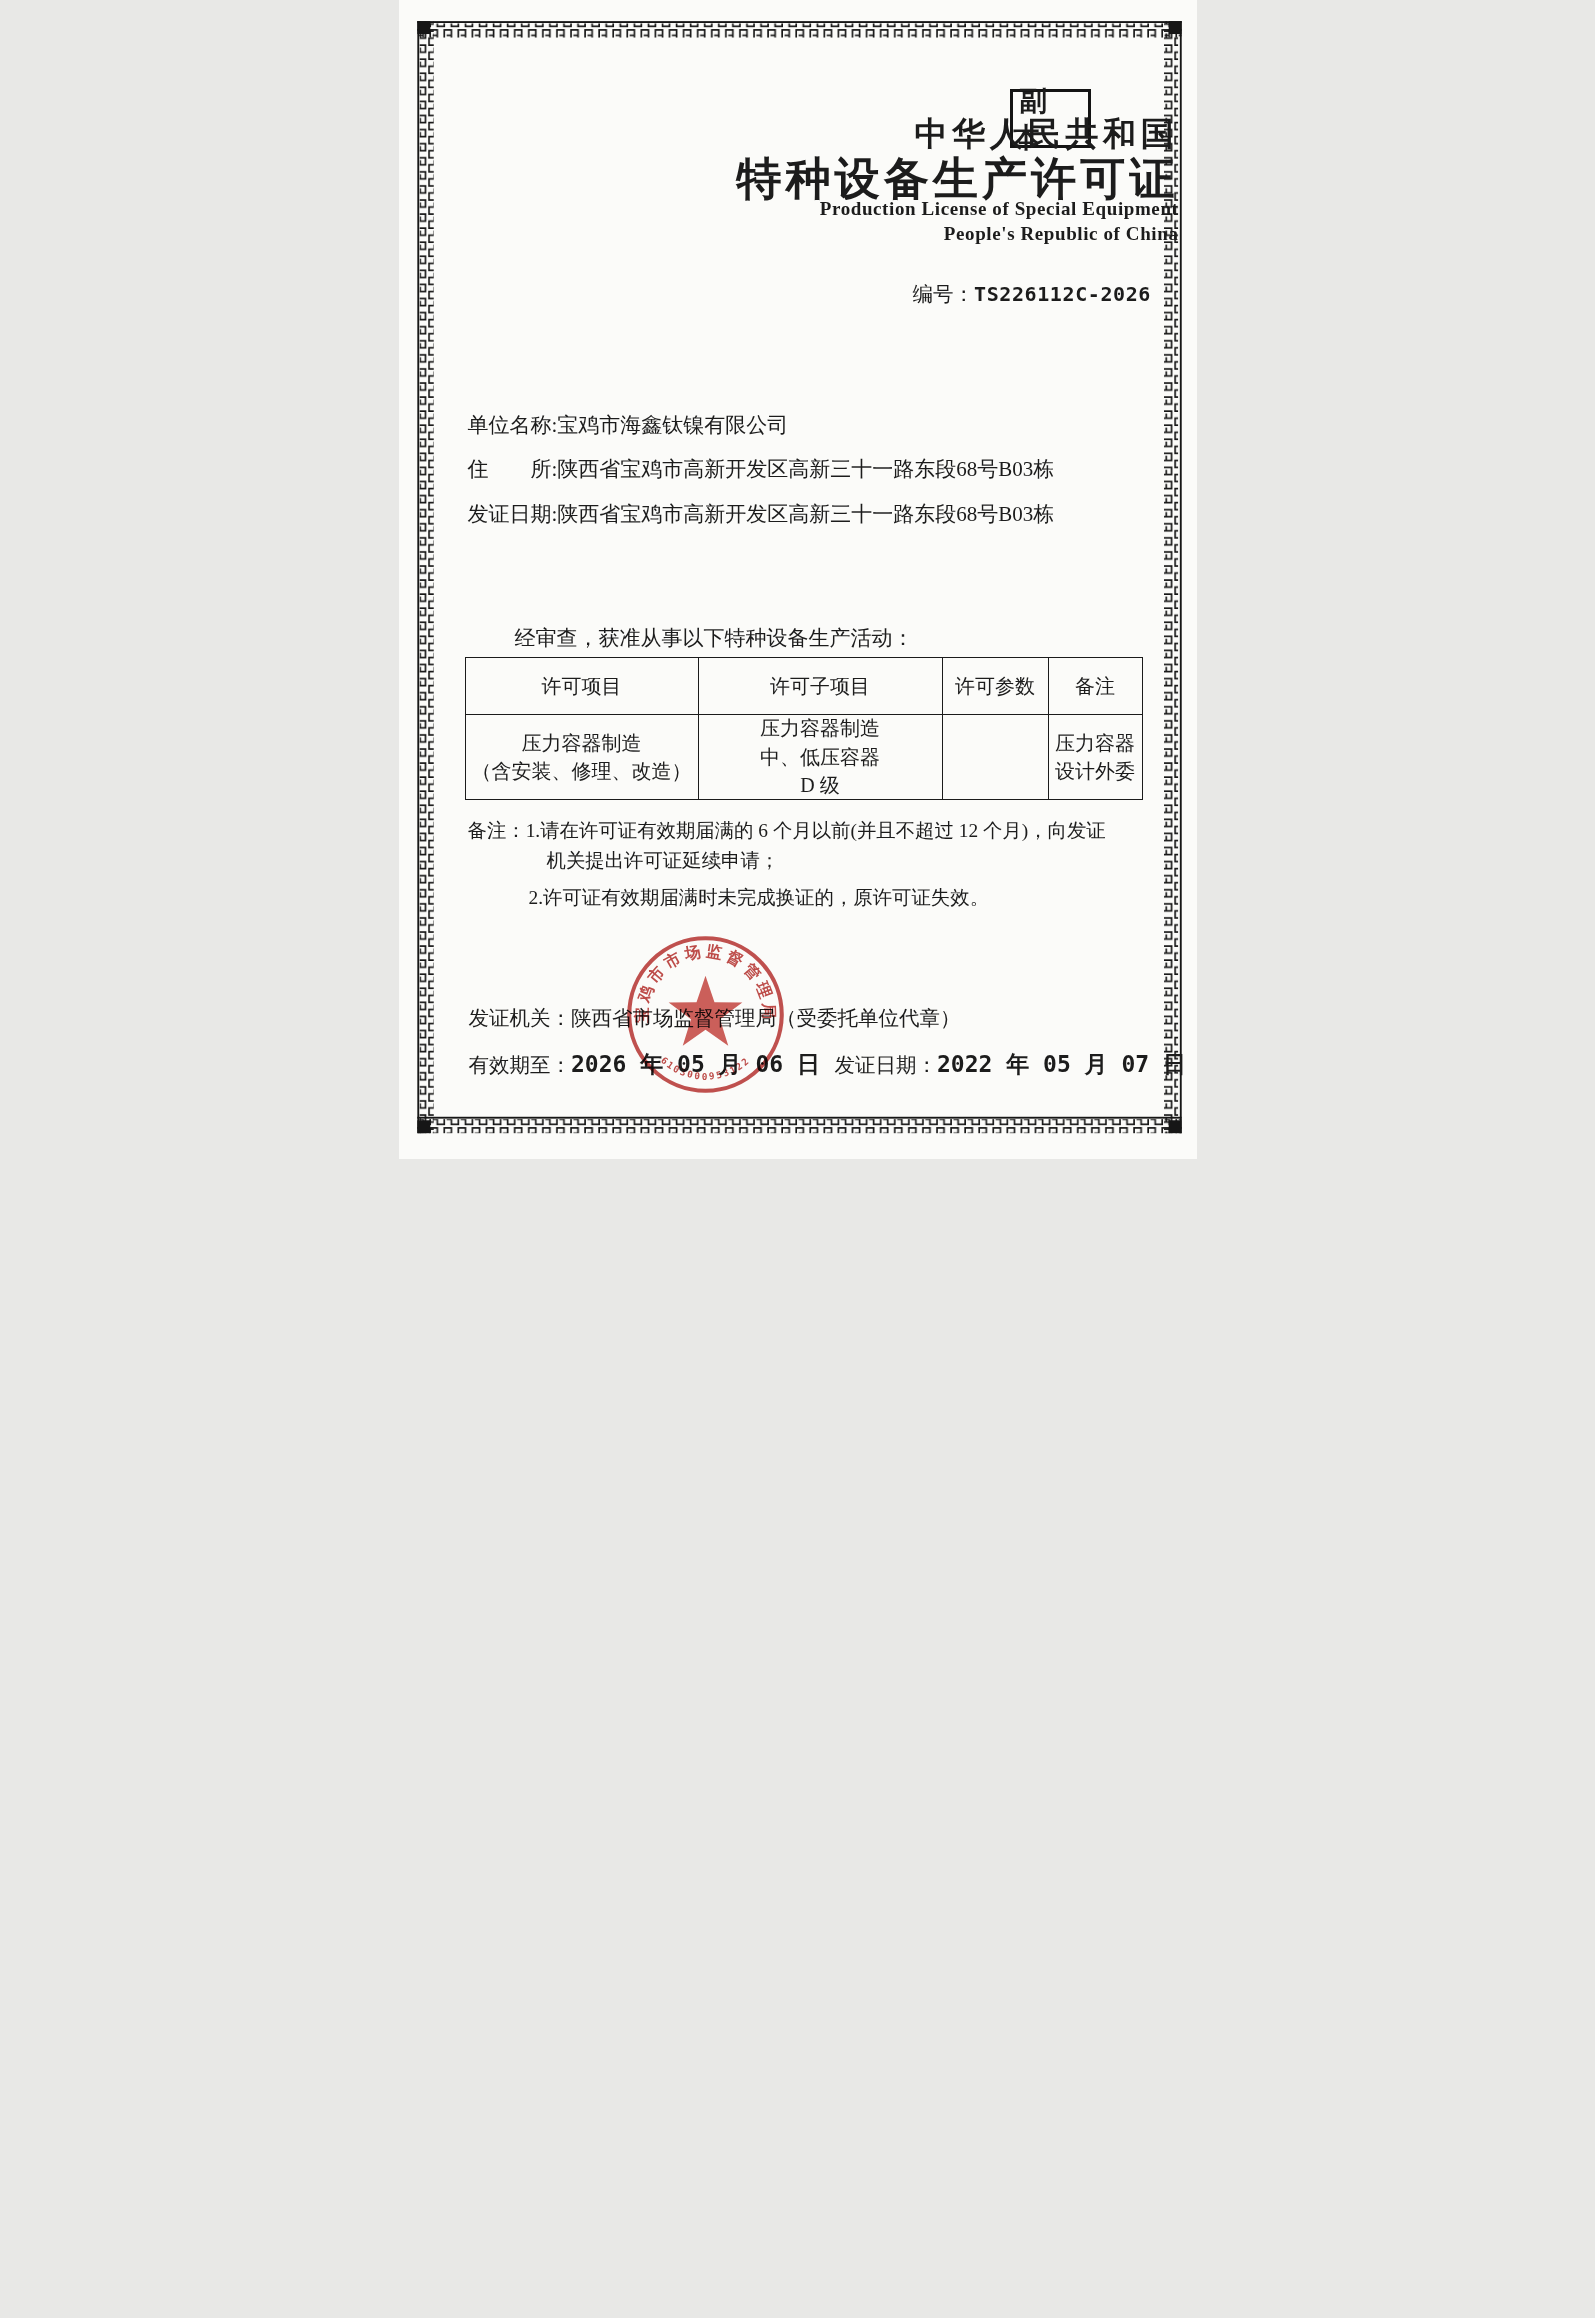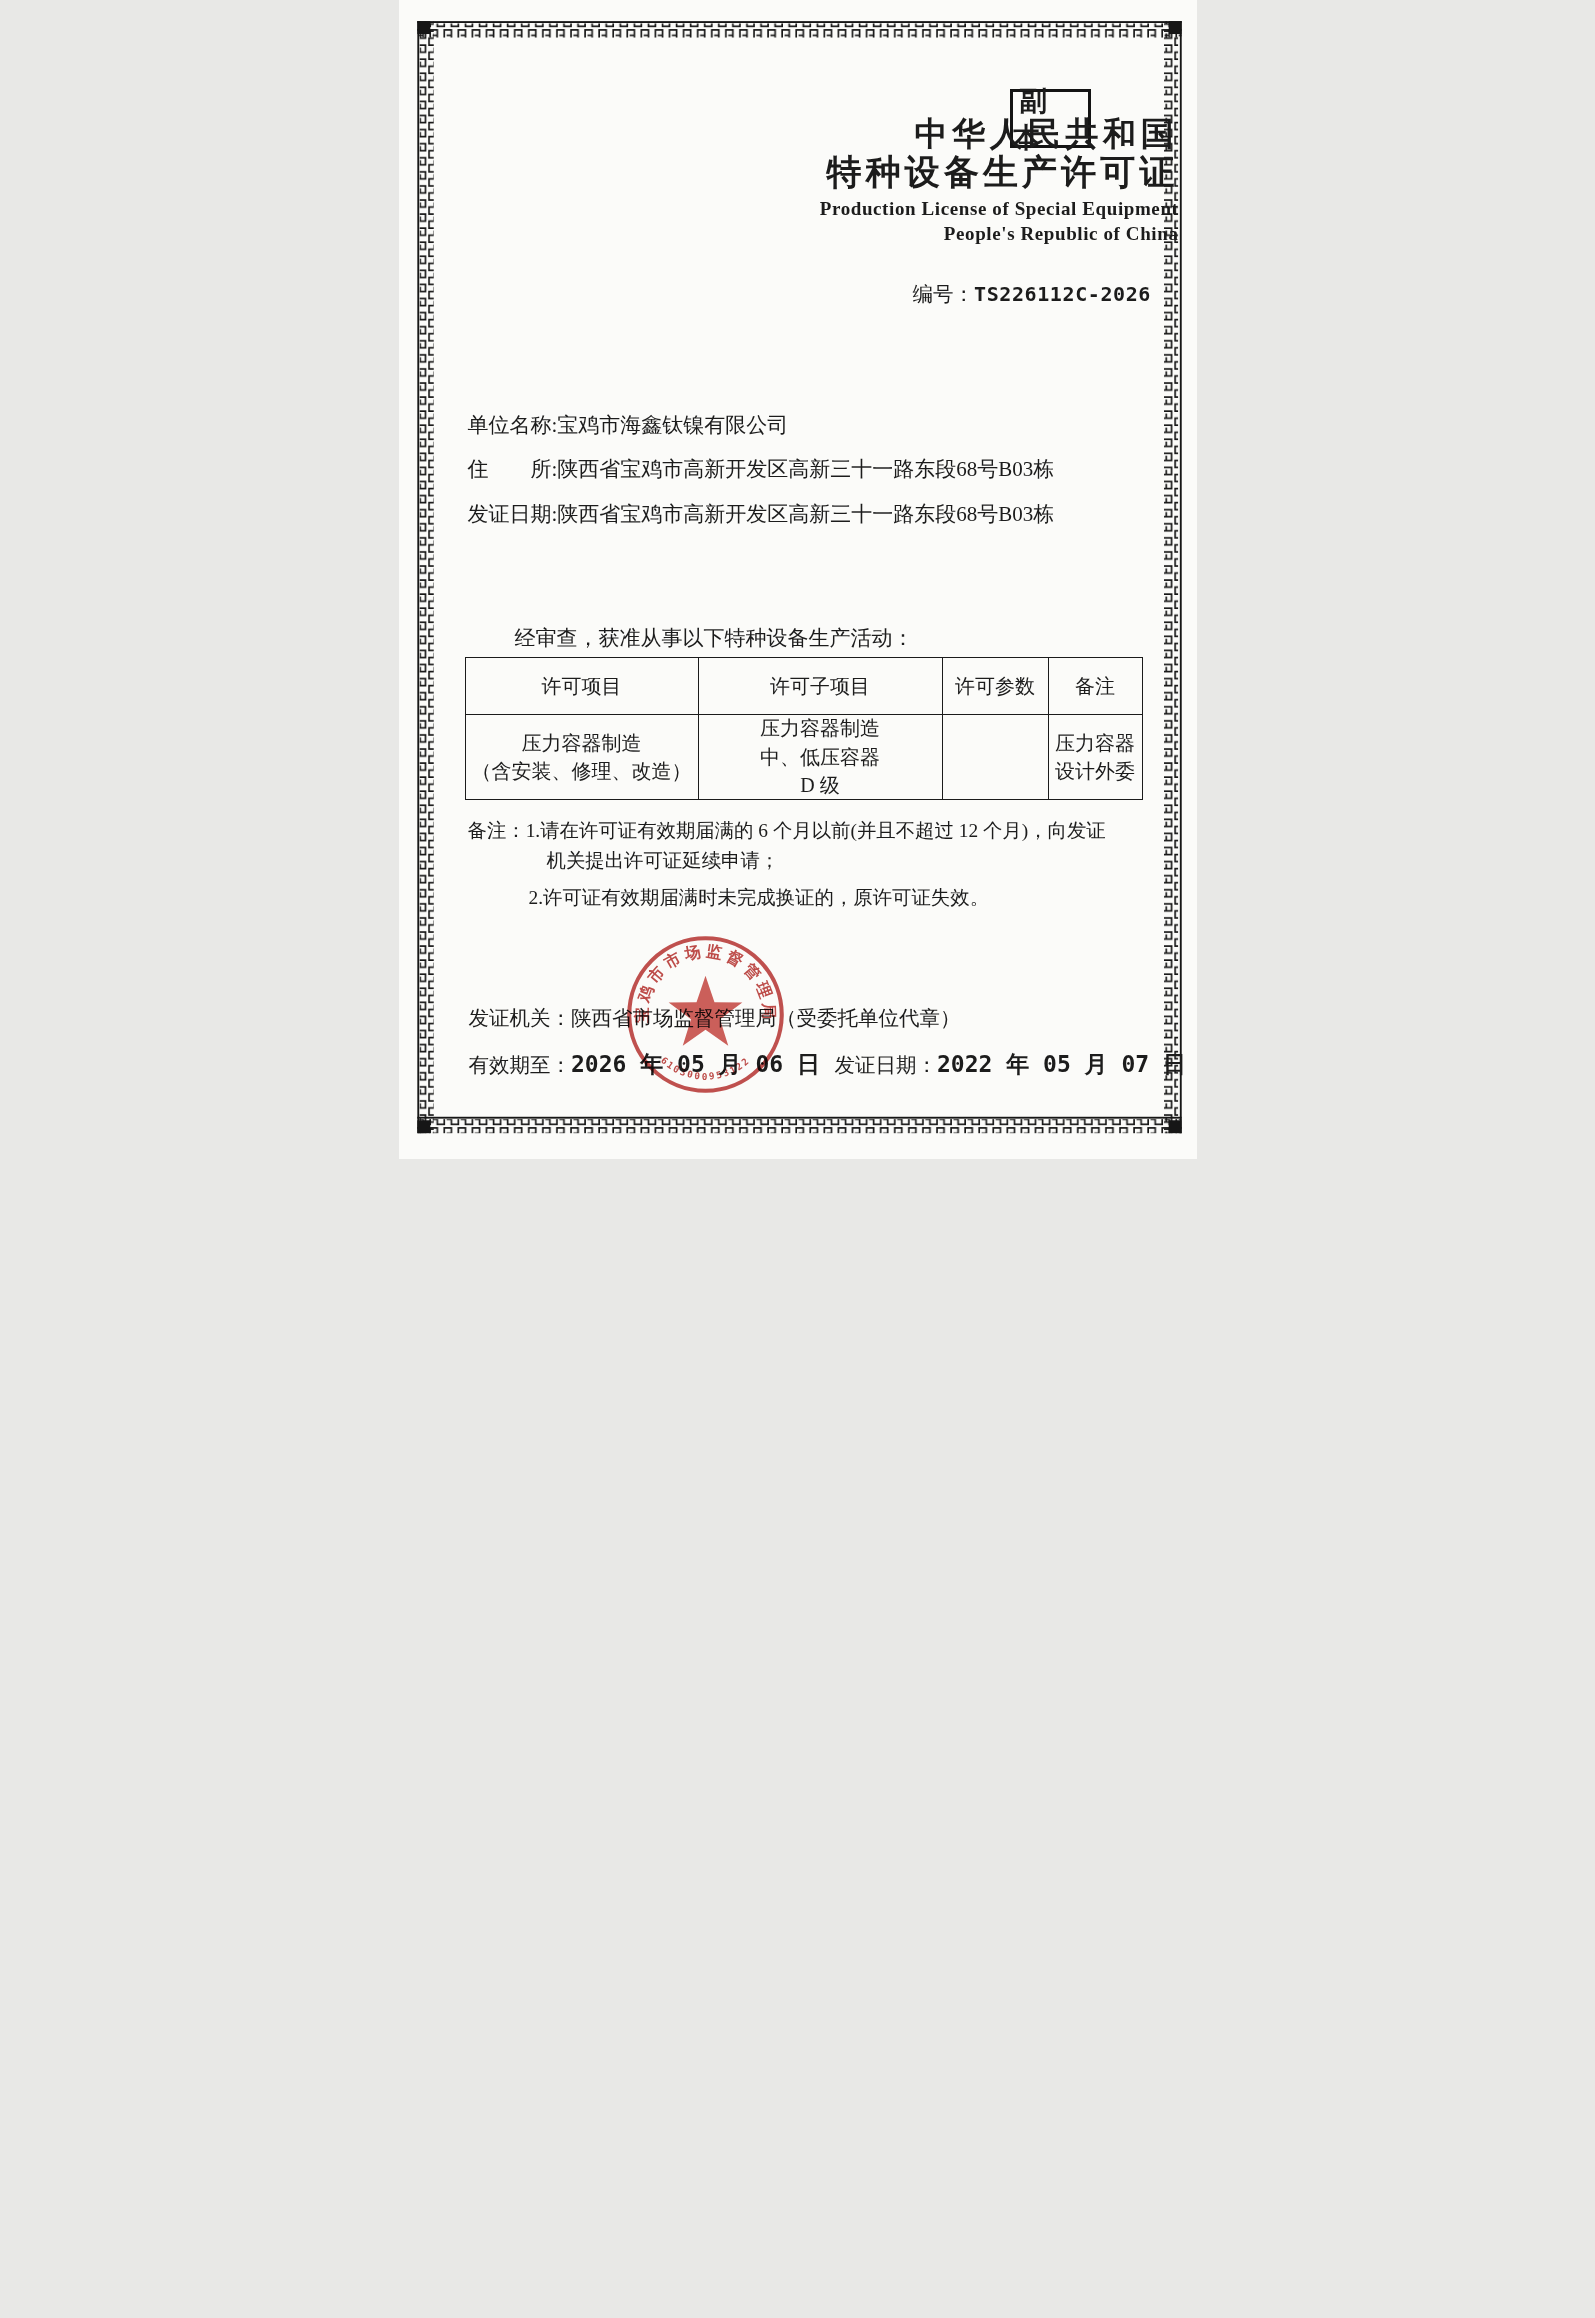--- a/index.html
+++ b/index.html
@@ -12,21 +12,21 @@
     font-family:"Liberation Serif","DejaVu Serif",serif;
     overflow:hidden;
   }
   .abs { position:absolute; }
   .cn { font-family:Liberation Sans, sans-serif; }
   .num { font-family:"DejaVu Sans Mono","Liberation Mono",monospace; font-weight:700; }
   .border-svg { position:absolute; left:0; top:0; pointer-events:none; }
 
   .title-wrap { left:0; top:0; width:780px; text-align:right; }
   .title-cn1 { position:absolute; left:0; width:100%; top:112px; font-size:33px; font-weight:700; letter-spacing:4.7px; }
-  .title-cn2 { position:absolute; left:0; width:100%; top:149px; font-size:35px; font-weight:700; letter-spacing:4.1px; }
+  .title-cn2 { position:absolute; left:0; width:100%; top:149px; font-size:45px; font-weight:700; letter-spacing:4.1px; }
   .title-en1 { position:absolute; left:0; width:100%; top:198px; font-size:19px; font-weight:700; letter-spacing:0.6px; }
   .title-en2 { position:absolute; left:0; width:100%; top:223px; font-size:19px; font-weight:700; letter-spacing:0.6px; }
 
   .copy-badge {
     left:611px; top:89px; width:75px; height:53px;
     border:3.5px solid #141414;
     display:flex; align-items:center; justify-content:center;
     font-size:27.6px; font-weight:700; letter-spacing:7px; text-indent:7px;
   }
 

